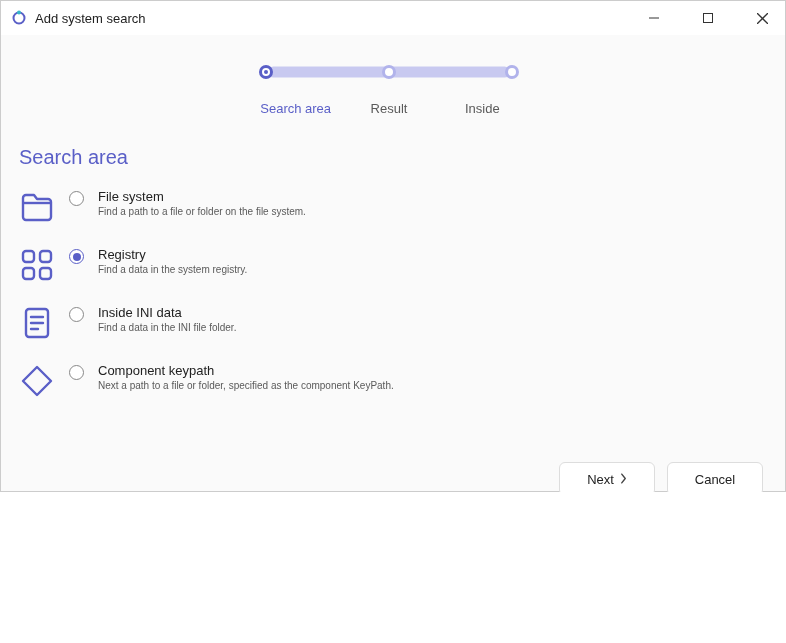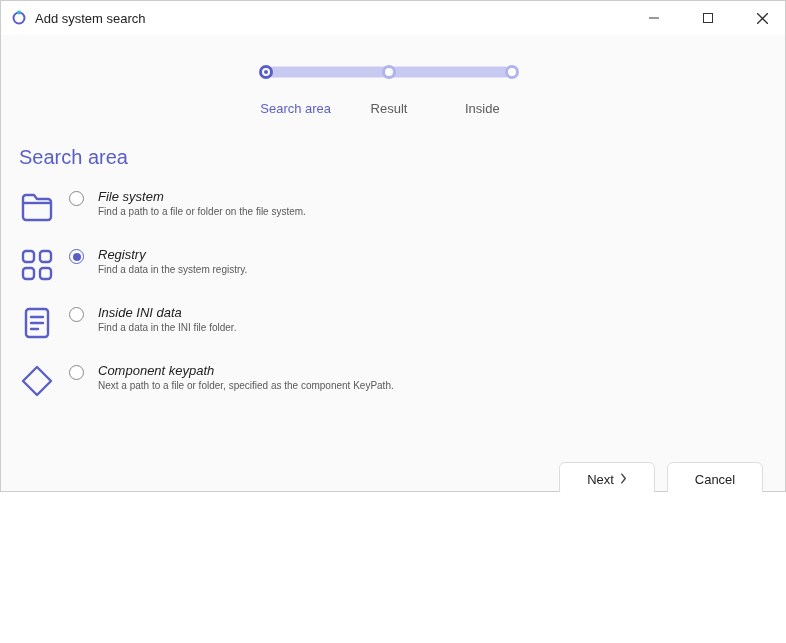--- a/index.html
+++ b/index.html
@@ -114,21 +114,21 @@
       position: relative;
       background: var(--white);
     }
     .radio.checked { border-color: var(--accent); }
     .radio.checked::after {
       content: ""; position: absolute;
       inset: 2.5px; border-radius: 50%;
       background: var(--accent);
     }
     .option .labels { display: flex; flex-direction: column; gap: 2px; }
-    .opt-title { font-size: 13px; color: var(--fg); font-style: italic; }
+    .opt-title { font-size: 13px; color: var(--fg); }
     .opt-desc  { font-size: 10px; color: var(--fg-muted); }
 
     
     .footer {
       height: 64px;
       display: flex; align-items: center; justify-content: flex-end;
       gap: 12px;
       padding: 0 22px;
     }
     .btn {

